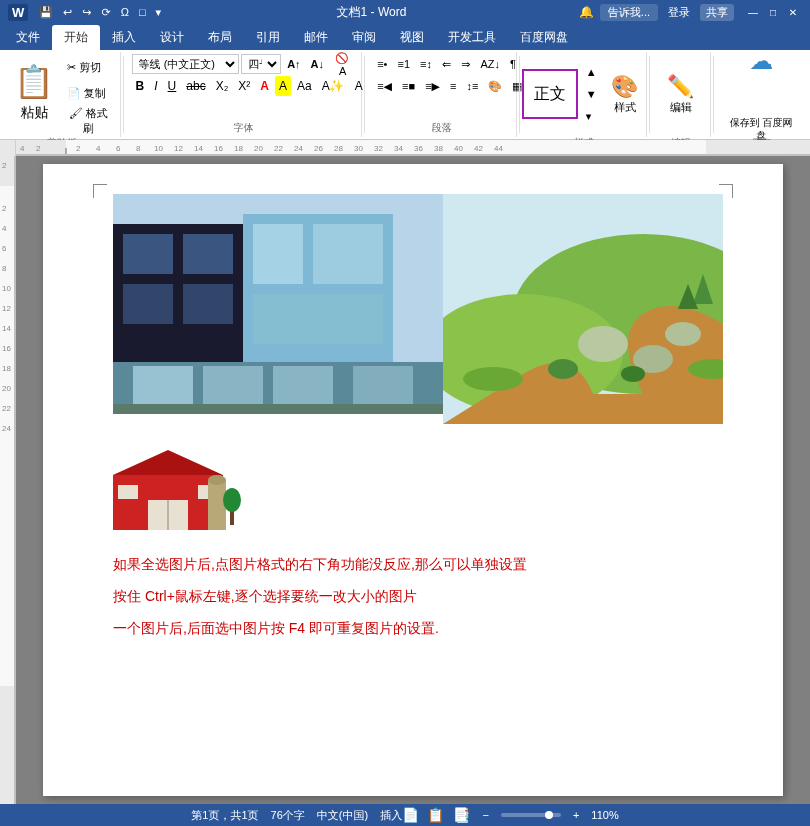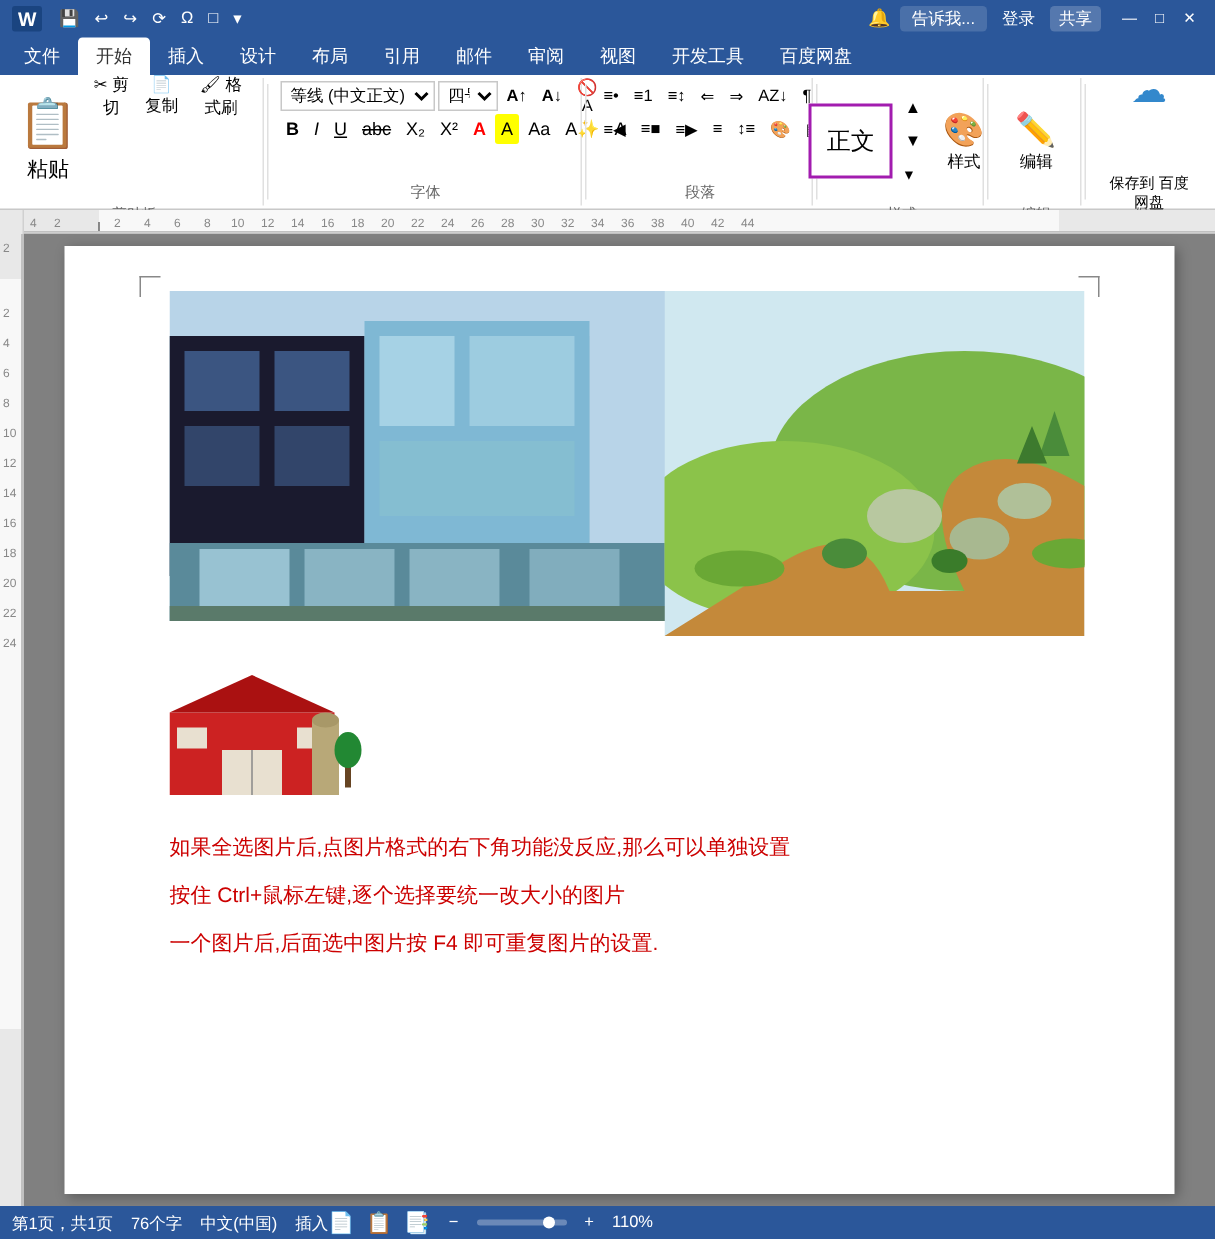--- a/index.html
+++ b/index.html
@@ -195,21 +195,21 @@
     }
     .corner-tl { top: 20px; left: 50px; border-width: 1px 0 0 1px; }
     .corner-tr { top: 20px; right: 50px; border-width: 1px 1px 0 0; }
 
     
     .status-bar {
       height: 22px;
       background: #2b579a;
       display: flex;
       align-items: center;
-      justify-content: flex-start;
+      justify-content: center;
       padding: 0 8px;
       color: white;
       font-size: 11px;
     }
     .status-left { display: flex; gap: 12px; align-items: center; }
     .status-right { display: flex; gap: 8px; align-items: center; }
     .zoom-track {
       width: 60px;
       height: 4px;
       background: rgba(255,255,255,0.3);
@@ -235,21 +235,21 @@
     .big-btn {
       display: flex; flex-direction: column; align-items: center; justify-content: center;
       cursor: pointer; padding: 2px 6px; min-width: 40px; height: 80px;
       border: 1px solid transparent; border-radius: 3px;
     }
     .big-btn-icon { font-size: 32px; line-height: 1; }
     .big-btn-label { font-size: 14px; margin-top: 6px; font-family: Liberation Serif, serif; }
 
     .divider-v { width: 1px; background: #e0e0e0; align-self: stretch; margin: 4px 2px; }
 
-    .small-btns-col { display: flex; flex-direction: row; justify-content: space-around; height: 80px; }
+    .small-btns-col { display: flex; flex-direction: column; justify-content: space-around; height: 80px; }
 
     .baidunetdisk-btn {
       display: flex; flex-direction: column; align-items: center; justify-content: center;
       cursor: pointer; padding: 2px 6px; min-width: 55px; height: 80px;
       border: 1px solid transparent; border-radius: 3px; gap: 2px;
     }
   </style>
 </head>
 <body>
 
@@ -258,20 +258,21 @@
 
     <span style="color:#fff;font-weight:bold;font-size:13px;background:#1a4480;padding:1px 4px;border-radius:2px;margin-right:4px;">W</span>
     <span class="qa-btn">💾</span>
     <span class="qa-btn">↩</span>
     <span class="qa-btn">↪</span>
     <span class="qa-btn">⟳</span>
     <span class="qa-btn">Ω</span>
     <span class="qa-btn">□</span>
     <span class="qa-btn">▾</span>
   </div>
+  <div class="title-bar-center">文档1 - Word</div>
   <div class="title-bar-right">
     <span style="font-size:12px;margin-right:4px;">🔔</span>
     <span style="background:rgba(255,255,255,0.15);padding:1px 8px;border-radius:3px;font-size:11px;cursor:pointer;">告诉我...</span>
     <span style="margin-left:8px;font-size:11px;cursor:pointer;">登录</span>
     <span style="margin-left:8px;background:rgba(255,255,255,0.2);padding:1px 6px;border-radius:3px;font-size:11px;cursor:pointer;">共享</span>
     <span class="title-btn" style="margin-left:8px;">—</span>
     <span class="title-btn">□</span>
     <span class="title-btn close">✕</span>
   </div>
 </div>

